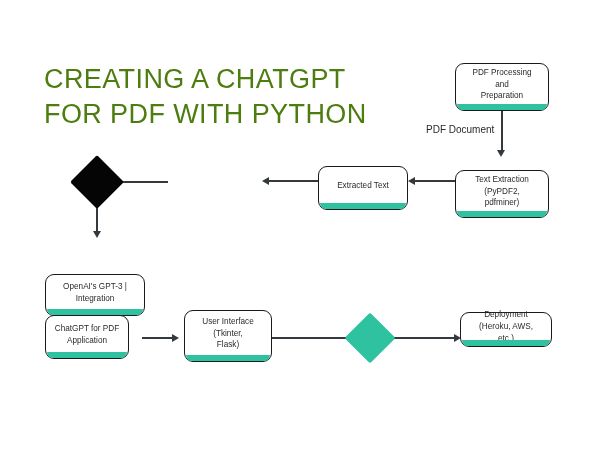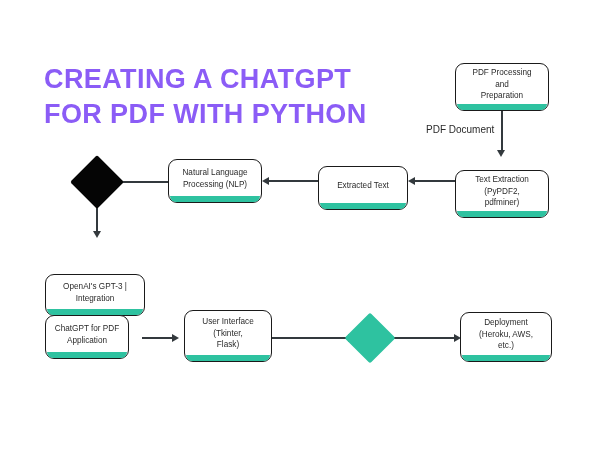--- a/index.html
+++ b/index.html
@@ -17,24 +17,24 @@
   }
 
   
   #title {
     position: absolute;
     left: 44px;
     top: 62px;
     width: 380px;
     font-family: "Liberation Sans", sans-serif;
     font-size: 27px;
-    font-weight: 700;
+    font-weight: 400;
     line-height: 1.28;
     letter-spacing: 0.4px;
-    color: #8b5cf6;
+    color: #4d7c0f;
     white-space: pre-line;
   }
 
   
   .node {
     position: absolute;
     box-sizing: border-box;
     background: #ffffff;
     border: 1.6px solid #1a1a1a;
     border-radius: 9px;
@@ -146,38 +146,36 @@
   <div class="node" style="left:455px; top:63px; width:94px; height:48px;">PDF Processing
 and
 Preparation</div>
 
   <div class="node" style="left:455px; top:170px; width:94px; height:48px;text-align:center;">Text Extraction
 (PyPDF2,
 pdfminer)</div>
 
   <div class="node" style="left:318px; top:159px; width:90px; height:44px;margin-top:7px;">Extracted Text</div>
 
-  <div class="node" style="left:168px; top:159px; width:94px; height:44px;">Natural Language
-Processing  (NLP)</div>
 
   <div class="diamond dark" style="left:78px; top:163px; width:38px; height:38px;">
     <i></i>
   </div>
 
   <div class="node" style="left:45px; top:238px; width:100px; height:42px;margin-top:36px;">OpenAI's GPT-3 |
 Integration</div>
 
   <div class="node" style="left:45px; top:315px; width:84px; height:44px;">ChatGPT for PDF
 Application</div>
 
   <div class="node" style="left:184px; top:310px; width:88px; height:52px;">User Interface
 (Tkinter,
 Flask)</div>
 
   <div class="diamond teal" style="left:352px; top:320px; width:36px; height:36px;">
     <i></i>
   </div>
 
-  <div class="node" style="left:460px; top:312px; width:92px; height:50px;">Deployment
+  <div class="node" style="left:460px; top:312px; width:92px; height:35px;">Deployment
 (Heroku, AWS,
 etc.)</div>
 
 </div>
 
 </body></html>

